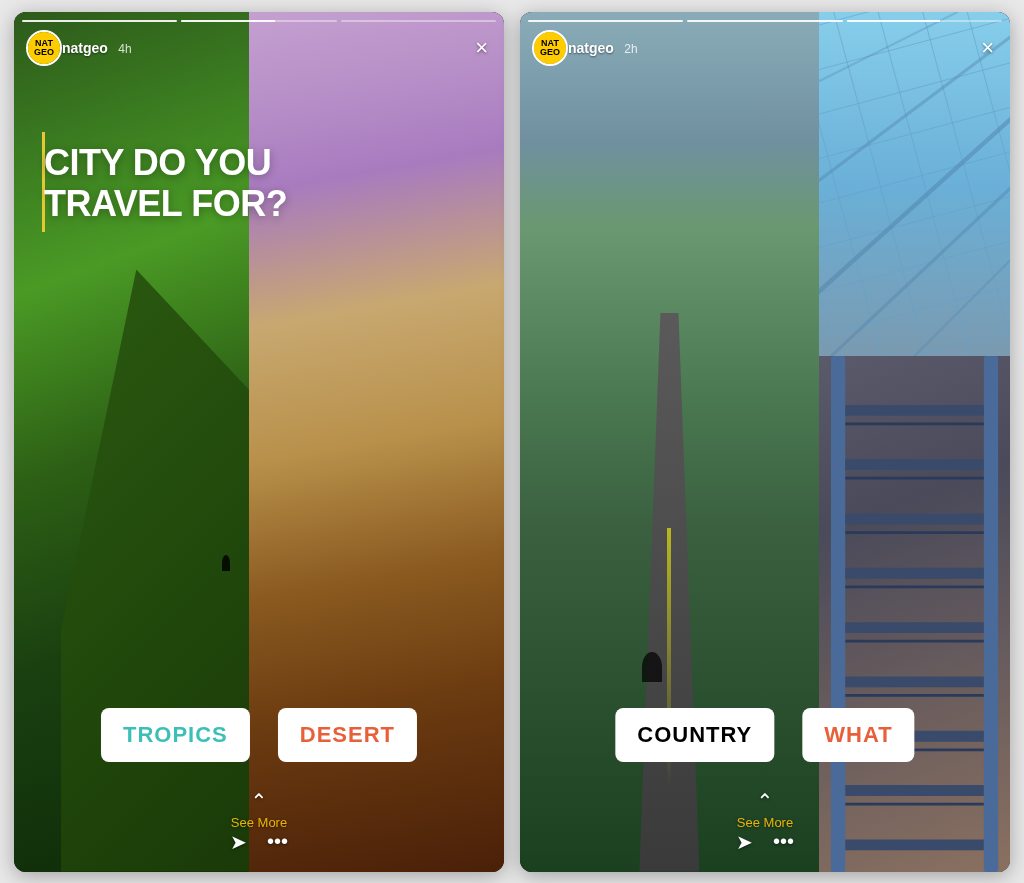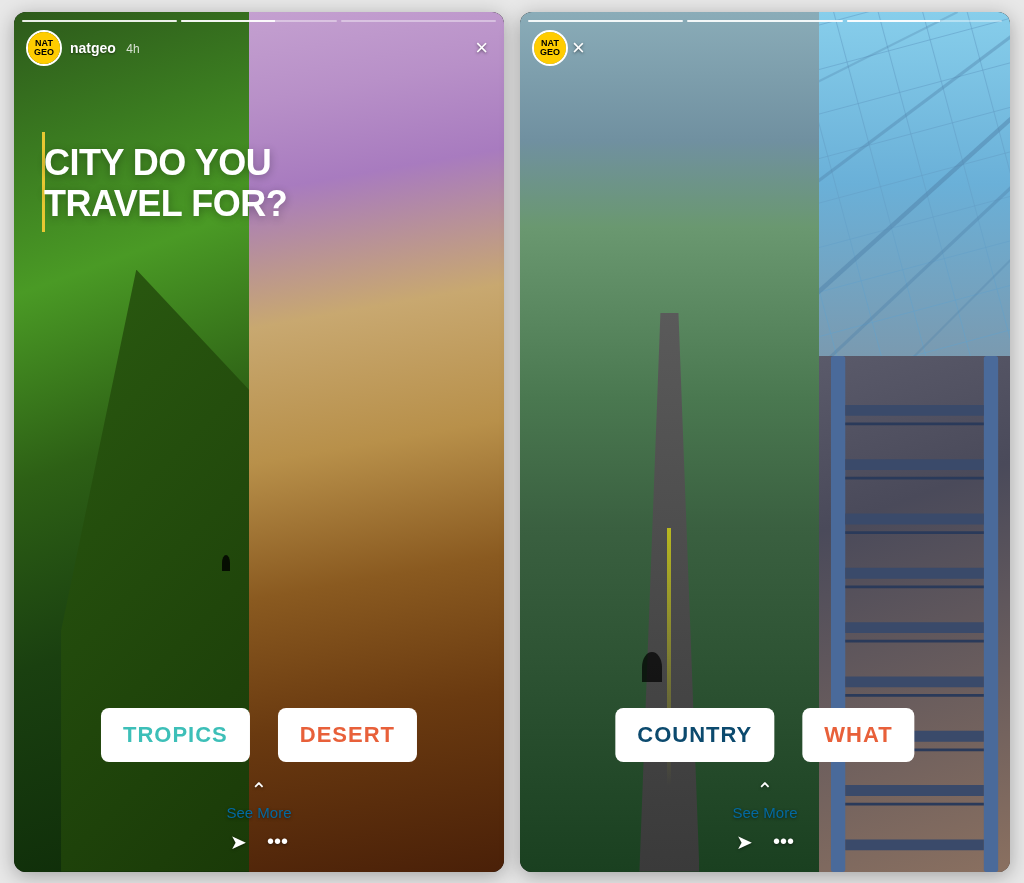--- a/index.html
+++ b/index.html
@@ -85,21 +85,20 @@
       display: flex;
       align-items: center;
       justify-content: center;
       font-size: 9px;
       font-weight: 900;
       color: black;
       line-height: 1;
       text-align: center;
     }
     .header-info {
-      margin-left: 8px;
       flex: 1;
     }
     .username {
       color: white;
       font-size: 14px;
       font-weight: 600;
       text-shadow: 0 1px 2px rgba(0,0,0,0.5);
     }
     .time-ago {
       color: rgba(255,255,255,0.8);
@@ -214,21 +213,21 @@
       font-size: 22px;
       font-weight: 800;
       letter-spacing: 1px;
       cursor: pointer;
       min-width: 110px;
       text-align: center;
     }
 
     .poll-tropics { color: #3dbfb8; }
     .poll-desert { color: #e8603a; text-align: center; }
-    .poll-country { color: #0c4a6e; }
+    .poll-country { color: #000000; }
     .poll-city { color: #e8603a; }
 
     
     .story-bottom {
       position: absolute;
       bottom: 0;
       left: 0;
       right: 0;
       height: 90px;
       display: flex;
@@ -240,24 +239,24 @@
     }
 
     .see-more-chevron {
       color: white;
       font-size: 20px;
       margin-bottom: 2px;
       text-shadow: 0 1px 3px rgba(0,0,0,0.5);
     }
 
     .see-more-label {
-      color: #0369a1;
-      font-size: 15px;
+      color: #eab308;
+      font-size: 13px;
       font-weight: 500;
-      margin-bottom: 9px;
+      margin-bottom: 0;
       text-shadow: 0 1px 3px rgba(0,0,0,0.5);
     }
 
     .bottom-actions {
       display: flex;
       align-items: center;
       gap: 20px;
       margin-bottom: 4px;
     }
 
@@ -427,20 +426,24 @@
   <div class="progress-bars">
     <div class="progress-bar filled"></div>
     <div class="progress-bar filled"></div>
     <div class="progress-bar active"></div>
   </div>
 
   <div class="story-header">
     <div class="avatar">
       <div class="natgeo-logo">NAT<br>GEO</div>
     </div>
+    <div class="header-info">
+      <span class="username">natgeo</span>
+      <span class="time-ago">2h</span>
+    </div>
     <span class="close-btn">×</span>
   </div>
 
   <div class="story2-bg">
 
     <div class="panel-tropics-road">
       <div class="road"></div>
       <div class="road-line"></div>
       <div class="skater-figure"></div>
     </div>

